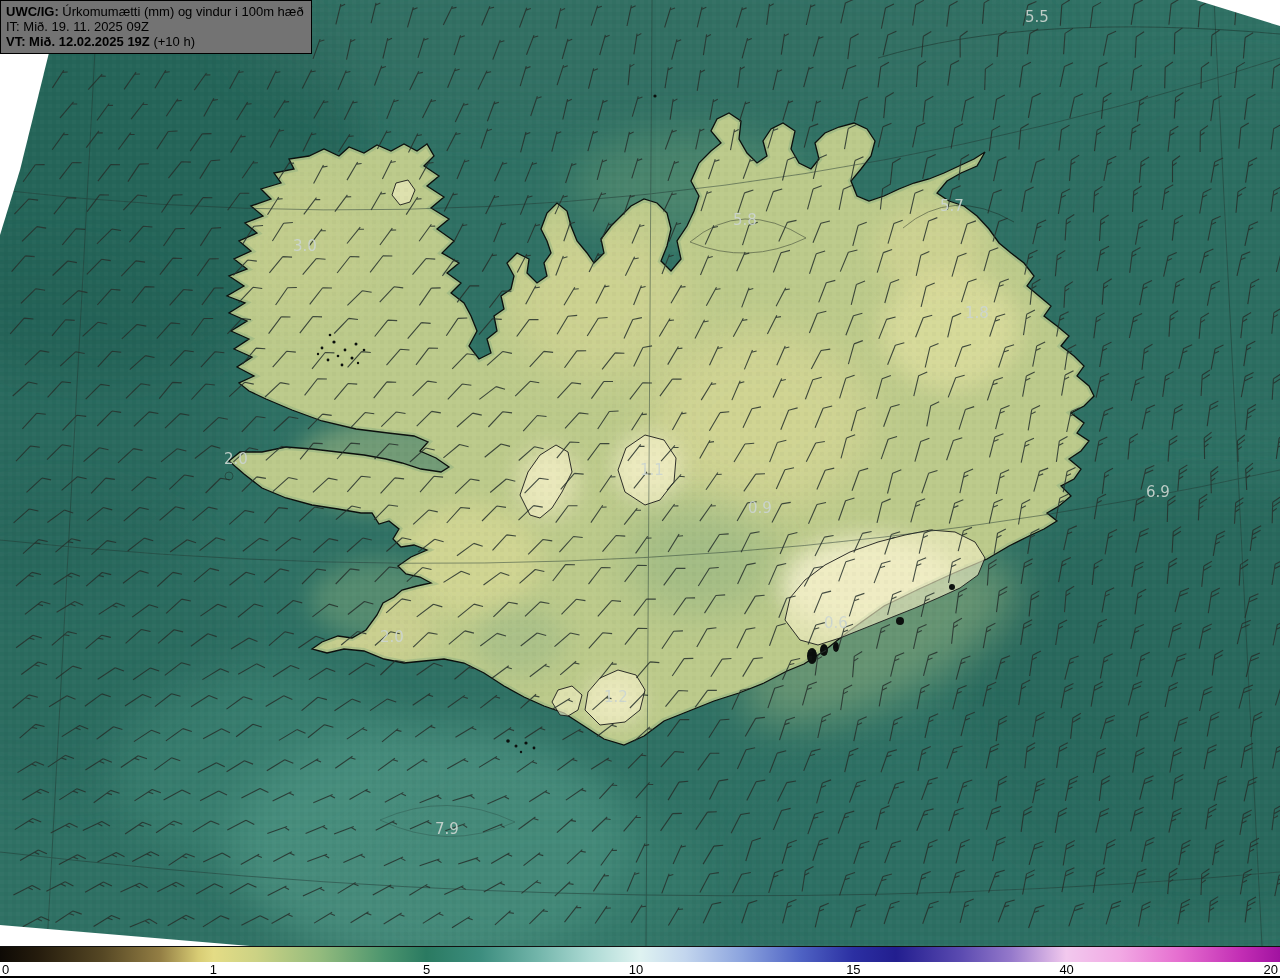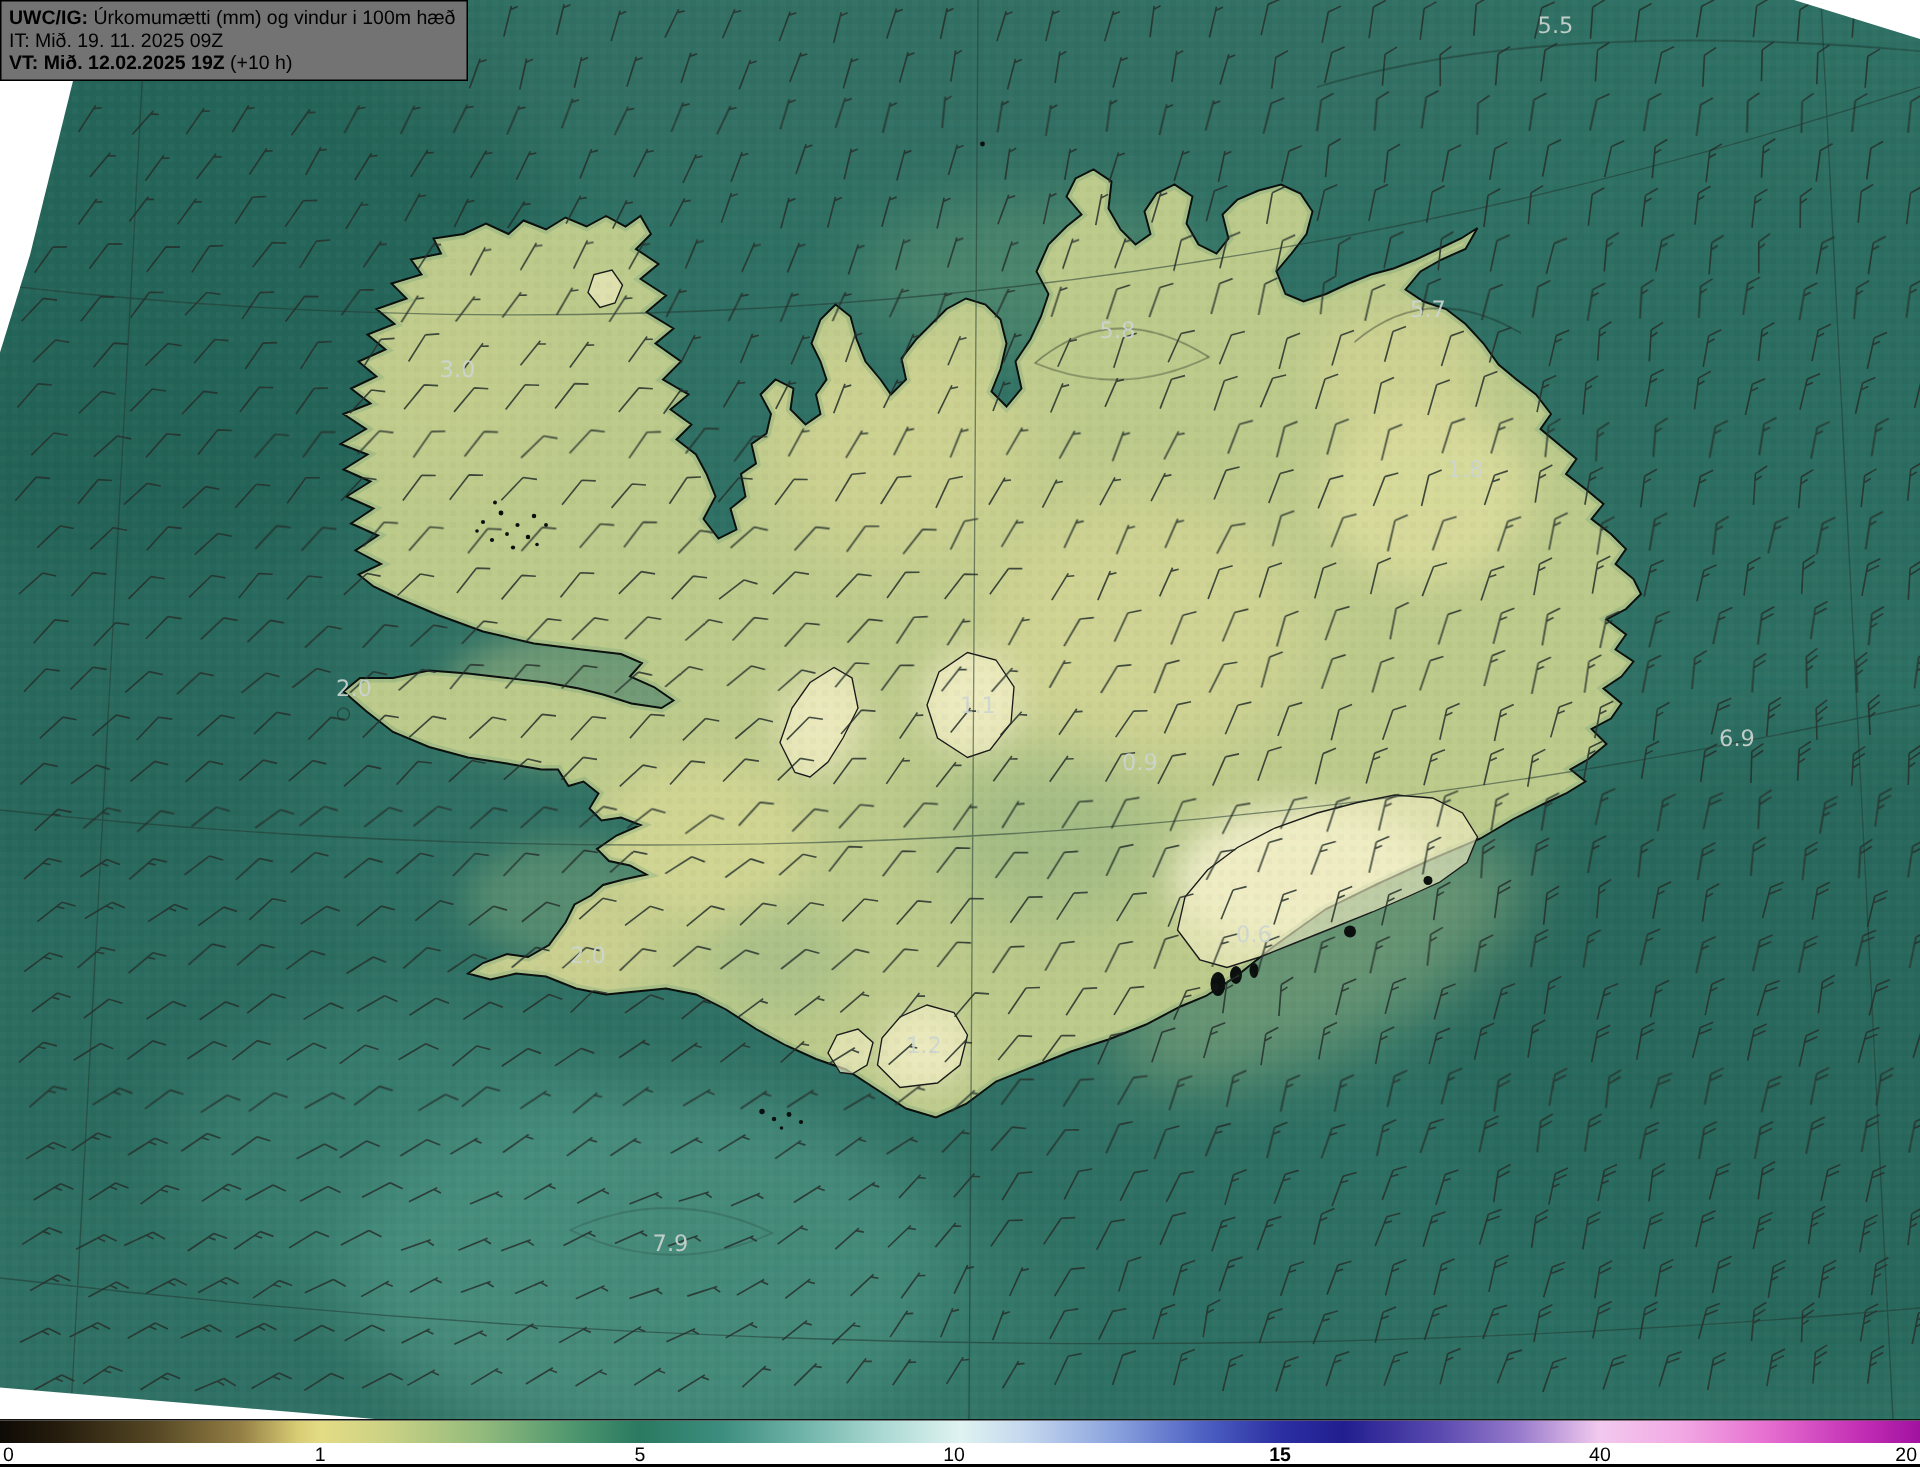--- a/index.html
+++ b/index.html
@@ -1233,18 +1233,18 @@
   <div>IT: Mið. 19. 11. 2025 09Z</div>
   <div><span class="b">VT: Mið. 12.02.2025 19Z</span><span> (+10 h)</span></div>
 </div>
 
 <div class="cbar" id="cbar" style="background: linear-gradient(to right, rgb(14, 10, 5) 0%, rgb(37, 28, 13) 3%, rgb(85, 71, 36) 8%, rgb(147, 126, 68) 12.5%, rgb(216, 204, 116) 15.5%, rgb(228, 220, 133) 16.7%, rgb(204, 210, 132) 20%, rgb(147, 187, 125) 25%, rgb(76, 149, 110) 30%, rgb(42, 122, 97) 33.3%, rgb(60, 141, 126) 37.5%, rgb(114, 181, 170) 42%, rgb(171, 217, 211) 46%, rgb(223, 243, 241) 50%, rgb(195, 214, 238) 53.5%, rgb(139, 163, 222) 58%, rgb(79, 99, 196) 62.5%, rgb(43, 47, 162) 66.7%, rgb(34, 30, 143) 70%, rgb(90, 74, 176) 75%, rgb(149, 121, 203) 79%, rgb(242, 201, 238) 83.3%, rgb(242, 169, 228) 87.5%, rgb(230, 111, 208) 92%, rgb(194, 45, 180) 97%, rgb(161, 18, 160) 100%);"></div>
 <div class="cbar-labels" id="cbarLabels">
       <span class="cbar-tick" style="left: 2px;">0</span>
       <span class="cbar-tick" style="left: 213.376px; transform: translateX(-50%);">1</span>
       <span class="cbar-tick" style="left: 426.624px; transform: translateX(-50%);">5</span>
       <span class="cbar-tick" style="left: 611px; transform: translateX(-50%); margin-left: 25px;">10</span>
-      <span class="cbar-tick" style="left: 853.376px; transform: translateX(-50%); font-weight: bold;">15</span>
+      <span class="cbar-tick" style="left: 853.376px; transform: translateX(-50%);">15</span>
       <span class="cbar-tick" style="left: 1066.62px; transform: translateX(-50%);">40</span>
       <span class="cbar-tick" style="left: 1278px; transform: translateX(-100%);">20</span>
     </div>
 
 </div>
 
 </body></html>

